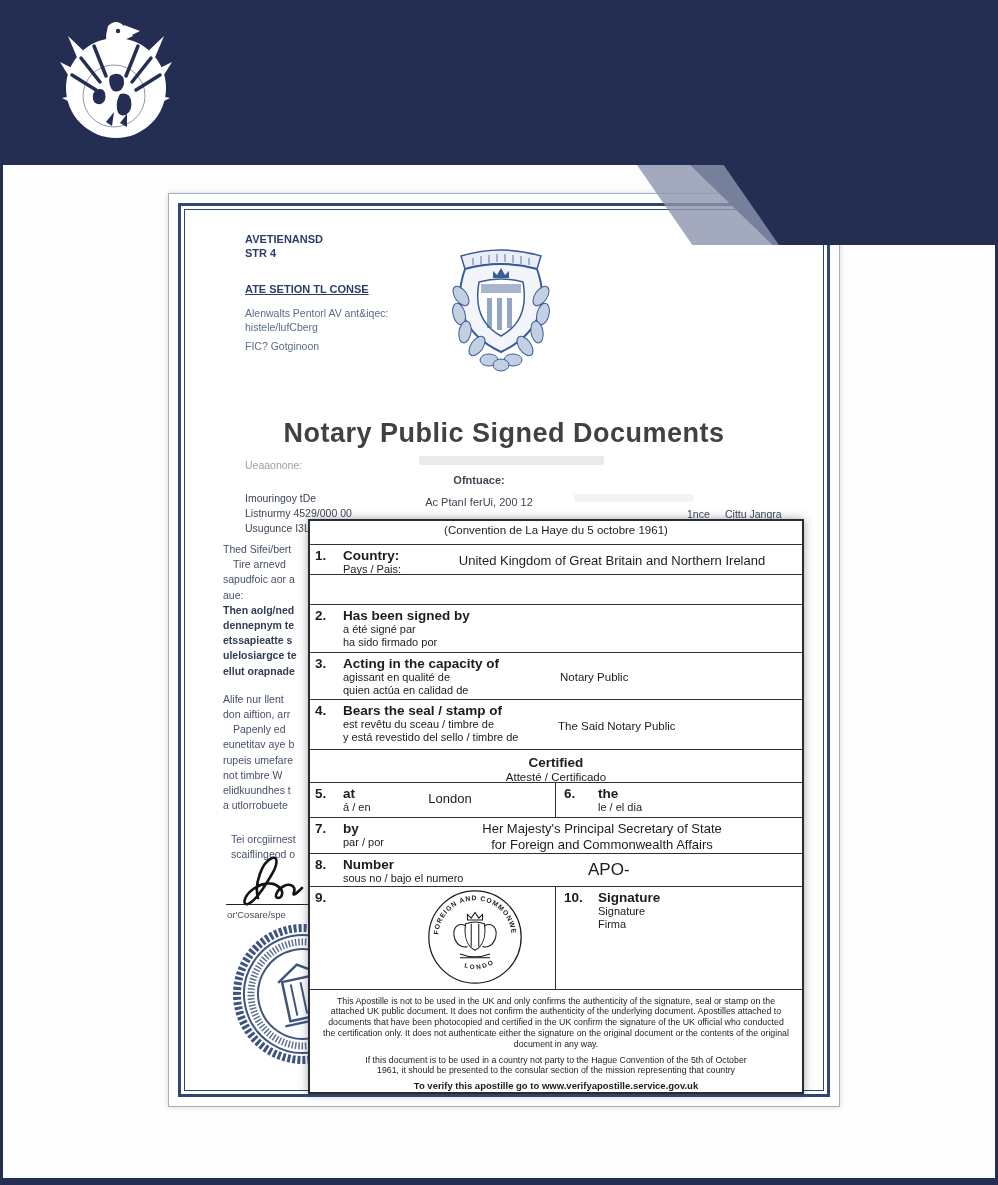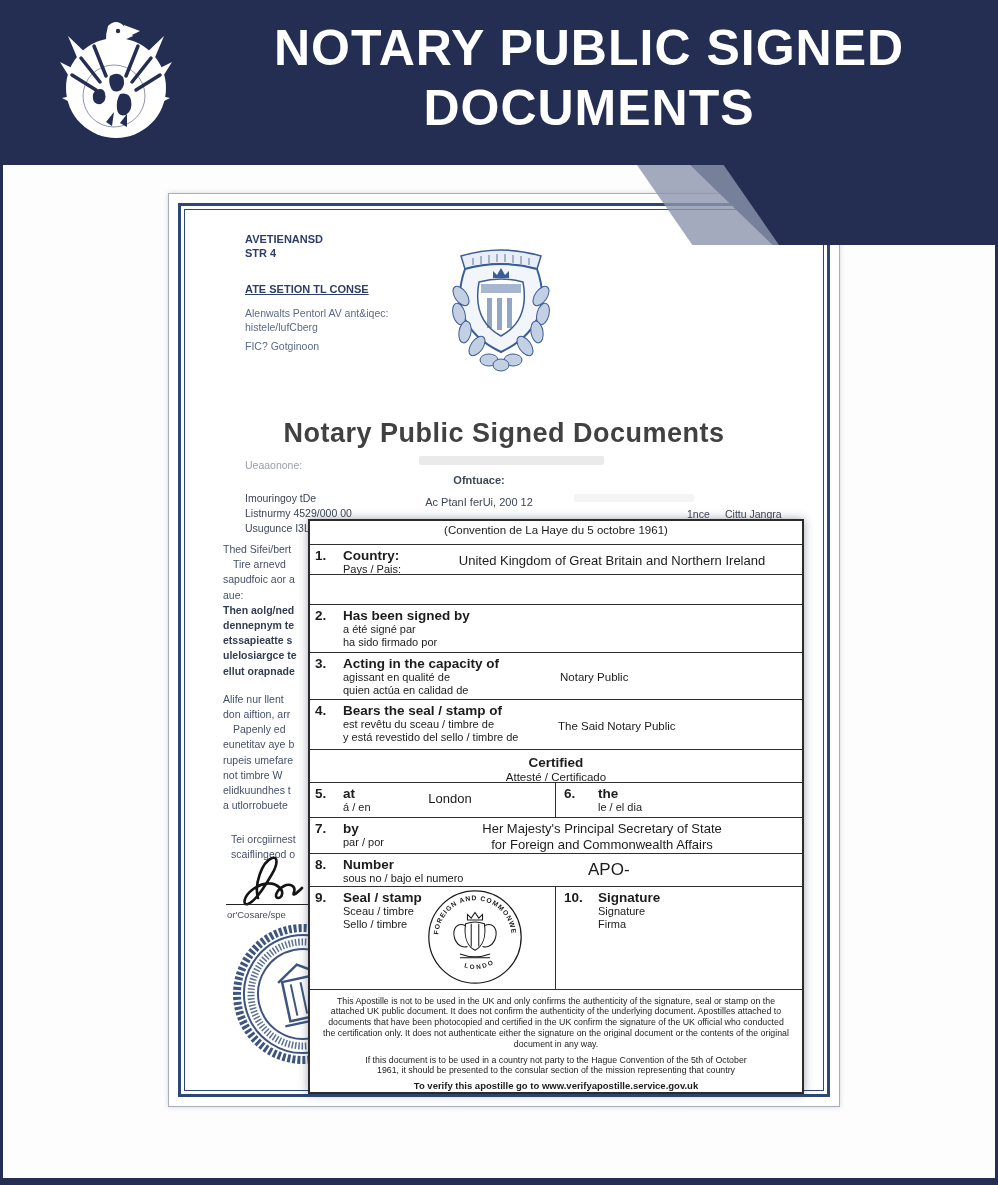--- a/index.html
+++ b/index.html
@@ -90,24 +90,20 @@
         <g fill="#232e52">
           <path d="M56,58 q8,-5 13,1 q3,7 -2,13 q-7,4 -10,-2 q-3,-7 -1,-12 Z"></path>
           <path d="M66,76 q9,-2 11,6 q2,10 -5,15 q-8,2 -9,-6 q-1,-9 3,-15 Z"></path>
           <path d="M42,72 q7,-3 9,3 q2,8 -4,11 q-7,1 -8,-5 q-1,-6 3,-9 Z"></path>
           <path d="M52,104 l8,-10 l-2,14 Z"></path>
             <path d="M66,105 l7,-9 l0,13 Z"></path>
         </g>
         <circle cx="60" cy="78" r="31" fill="none" stroke="#232e52" stroke-width="1" opacity=".5"></circle>
       </svg>
     </div>
-    <div class="hdr-title">
-      <div>NOTARY PUBLIC SIGNED</div>
-      <div>DOCUMENTS</div>
-    </div>
   </div>
 
   <div class="corner-navy"></div>
   <div class="corner-band"></div>
 
   <div class="edge-l"></div>
   <div class="edge-r"></div>
   <div class="edge-b"></div>
 
   <div class="doc">
@@ -314,25 +310,20 @@
         <span class="amain">
           <b>Number</b>
           <span class="asub2">sous no / bajo el numero</span>
         </span>
         <span class="aval" style="left:278px;top:6px;font-size:17px;">APO-</span>
       </div>
 
       <div style="display:flex;height:103px;border-bottom:1.5px solid #2f2f2f;box-sizing:border-box;flex:none;">
         <div class="acell cdiv" style="width:246px;padding-top:3px;">
           <span class="anum">9.</span>
-          <span class="amain">
-            <b>Seal / stamp</b>
-            <span class="asub2">Sceau / timbre</span>
-            <span class="asub2">Sello / timbre</span>
-          </span>
           <span style="position:absolute;left:116px;top:1px;">
             <svg width="98" height="98" viewBox="0 0 104 104">
               <defs>
                 <path id="fcoArc" d="M 13,52 A 39,39 0 1 1 91,52"></path>
                 <path id="fcoBot" d="M 32,80 A 36,36 0 0 0 72,80"></path>
               </defs>
               <circle cx="52" cy="52" r="49" fill="none" stroke="#1a1a1a" stroke-width="1.3"></circle>
               <text font-size="7.2" font-weight="bold" fill="#1a1a1a" letter-spacing="1">
                 <textPath href="#fcoArc" startOffset="2%">FOREIGN AND COMMONWEALTH OFFICE</textPath>
               </text>

